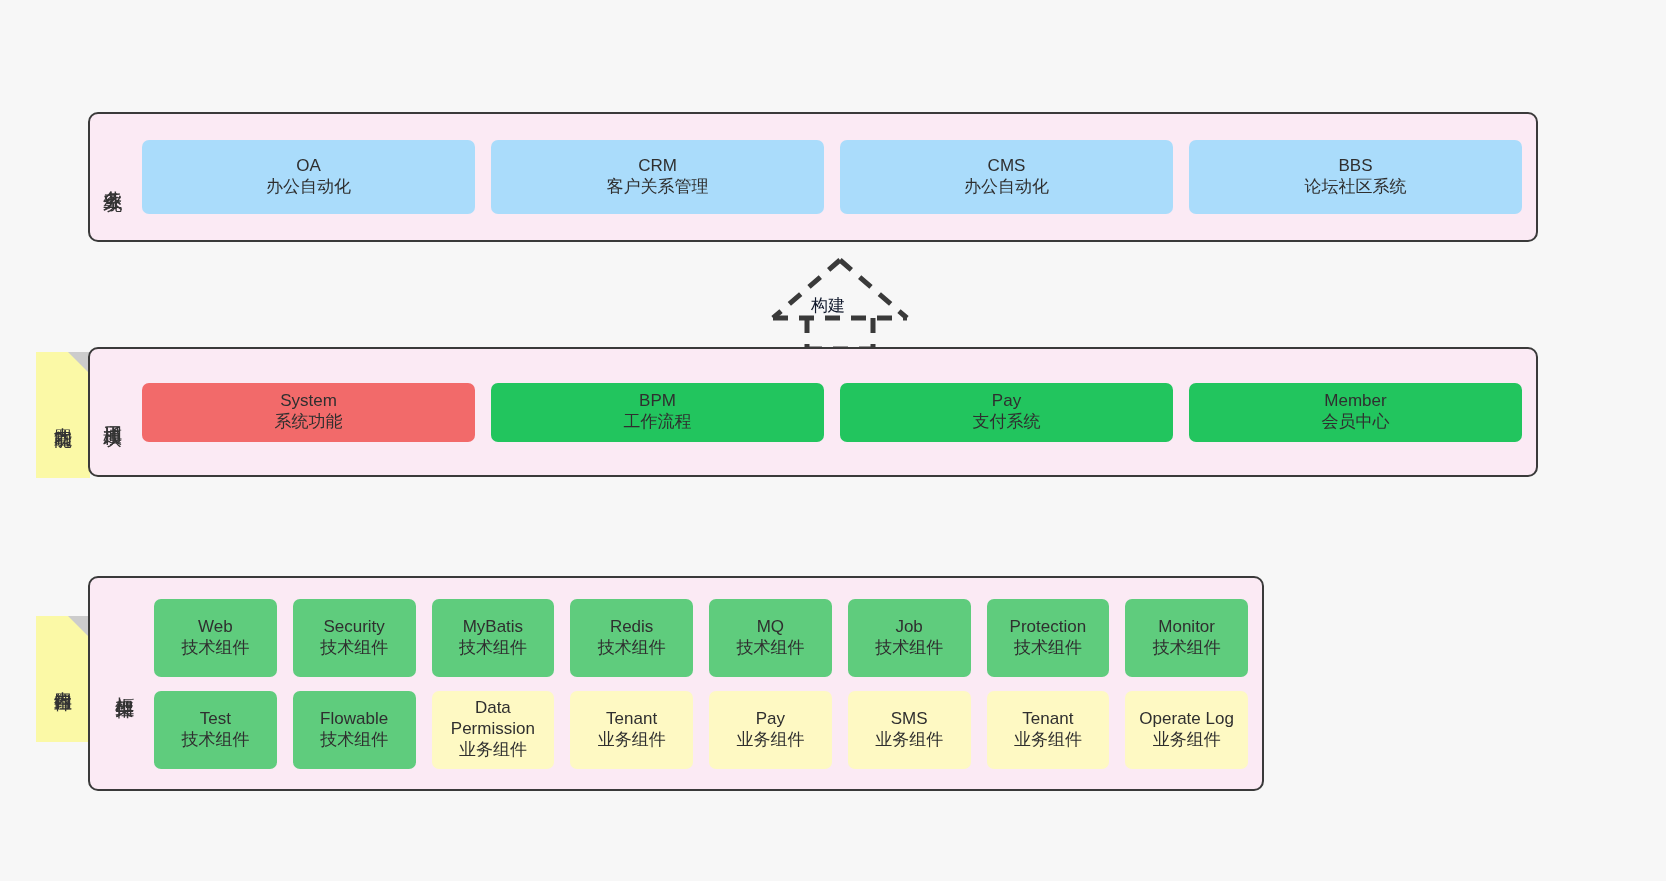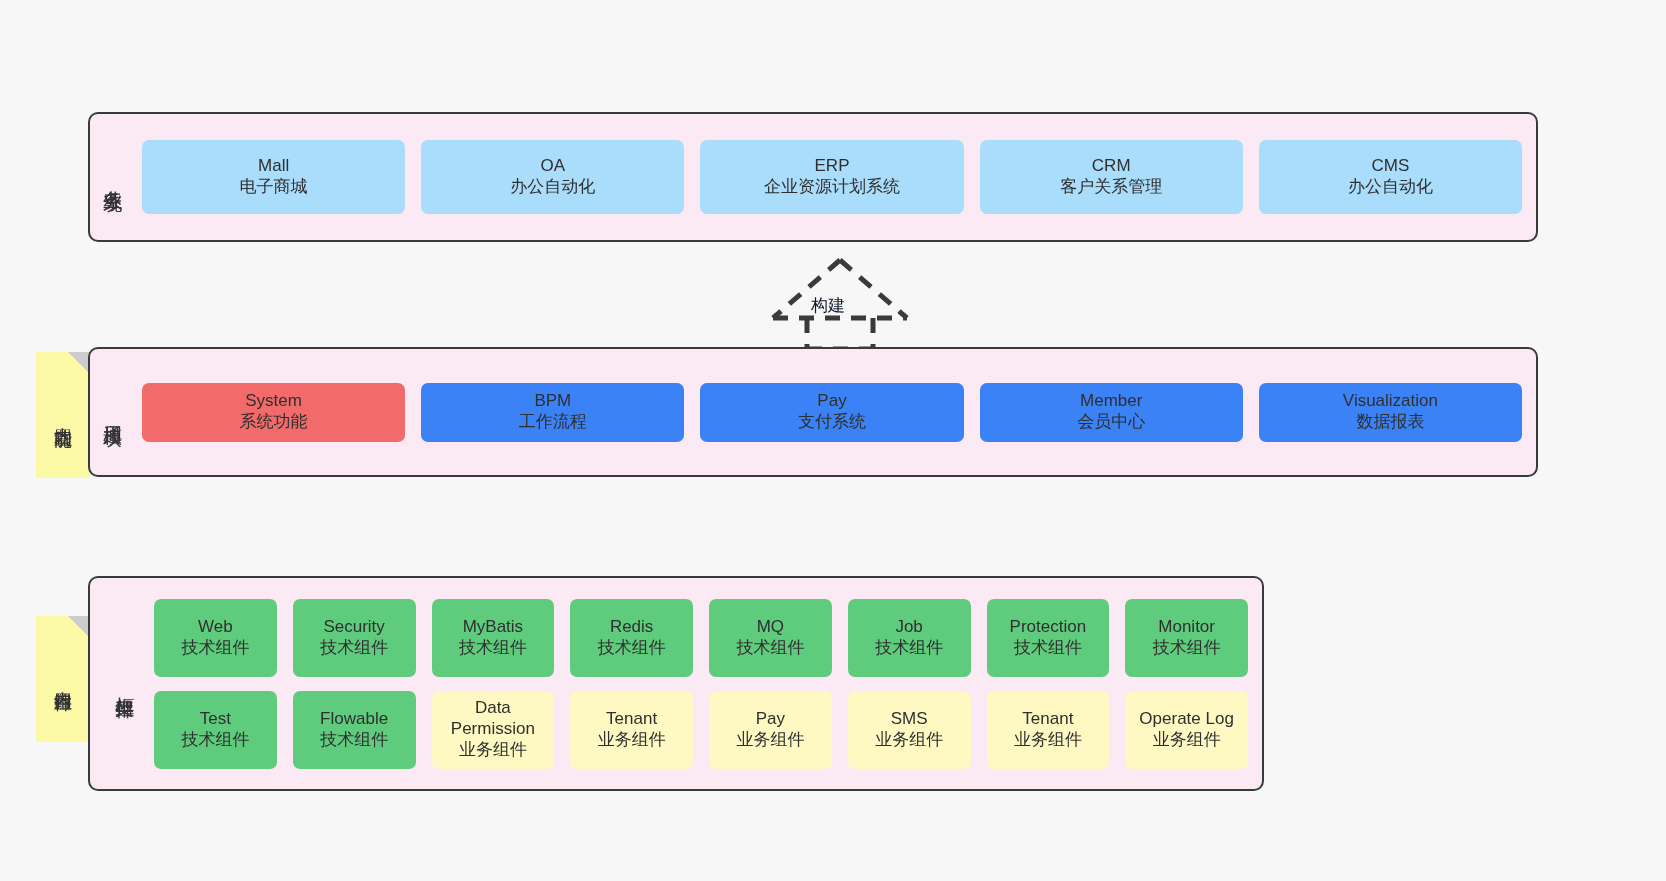--- a/index.html
+++ b/index.html
@@ -78,21 +78,21 @@
     padding: 6px 4px;
     user-select: none;
   }
   .cell .t-en { white-space: nowrap; }
   .cell .t-cn { white-space: nowrap; }
   .cell.wrap .t-en { white-space: normal; }
 
   
   .c-blue        { background: #aadcfb; }
   .c-red         { background: #f26a6a; }
-  .c-pink        { background: #3b82f6; }
+  .c-pink        { background: #22c55e; }
   .c-green       { background: #5fcc7d; }
   .c-green-light { background: #fef9c3; }
 
   
   .band-sys   { left: 88px;  top: 112px; width: 1450px; height: 130px; }
   .band-sys   .cell { height: 74px; }
 
   .band-mod   { left: 88px;  top: 347px; width: 1450px; height: 130px; }
   .band-mod   .cell { height: 59px; }
 
@@ -149,38 +149,34 @@
 </head>
 <body>
 
 <div class="canvas">
 
   <div class="band band-sys">
     <div class="band-title">业务系统</div>
     <div class="band-body">
       <div class="row">
         <div class="cell c-blue">
-          <span class="t-en">Mall</span>
-          <span class="t-cn">电子商城</span>
-        </div>
-        <div class="cell c-blue">
           <span class="t-en">OA</span>
           <span class="t-cn">办公自动化</span>
-        </div>
-        <div class="cell c-blue">
-          <span class="t-en">ERP</span>
-          <span class="t-cn">企业资源计划系统</span>
         </div>
         <div class="cell c-blue">
           <span class="t-en">CRM</span>
           <span class="t-cn">客户关系管理</span>
         </div>
         <div class="cell c-blue">
           <span class="t-en">CMS</span>
           <span class="t-cn">办公自动化</span>
+        </div>
+        <div class="cell c-blue">
+          <span class="t-en">BBS</span>
+          <span class="t-cn">论坛社区系统</span>
         </div>
       </div>
     </div>
   </div>
 
   <div class="arrow arrow-build">
     <svg width="170" height="95" viewBox="0 0 170 95">
       <path d="M 85 4 L 152 62" stroke="#3a3a3a" stroke-width="5" fill="none" stroke-dasharray="15,11" stroke-linecap="butt"></path>
       <path d="M 85 4 L 18 62" stroke="#3a3a3a" stroke-width="5" fill="none" stroke-dasharray="15,11" stroke-linecap="butt"></path>
       <path d="M 18 62 L 152 62" stroke="#3a3a3a" stroke-width="5" fill="none" stroke-dasharray="15,11" stroke-linecap="butt"></path>
@@ -208,24 +204,20 @@
           <span class="t-cn">工作流程</span>
         </div>
         <div class="cell c-pink">
           <span class="t-en">Pay</span>
           <span class="t-cn">支付系统</span>
         </div>
         <div class="cell c-pink">
           <span class="t-en">Member</span>
           <span class="t-cn">会员中心</span>
         </div>
-        <div class="cell c-pink">
-          <span class="t-en">Visualization</span>
-          <span class="t-cn">数据报表</span>
-        </div>
       </div>
     </div>
   </div>
 
 
   <div class="note note-fw">
     <span>内置组件</span>
   </div>
 
   <div class="band band-fw">

